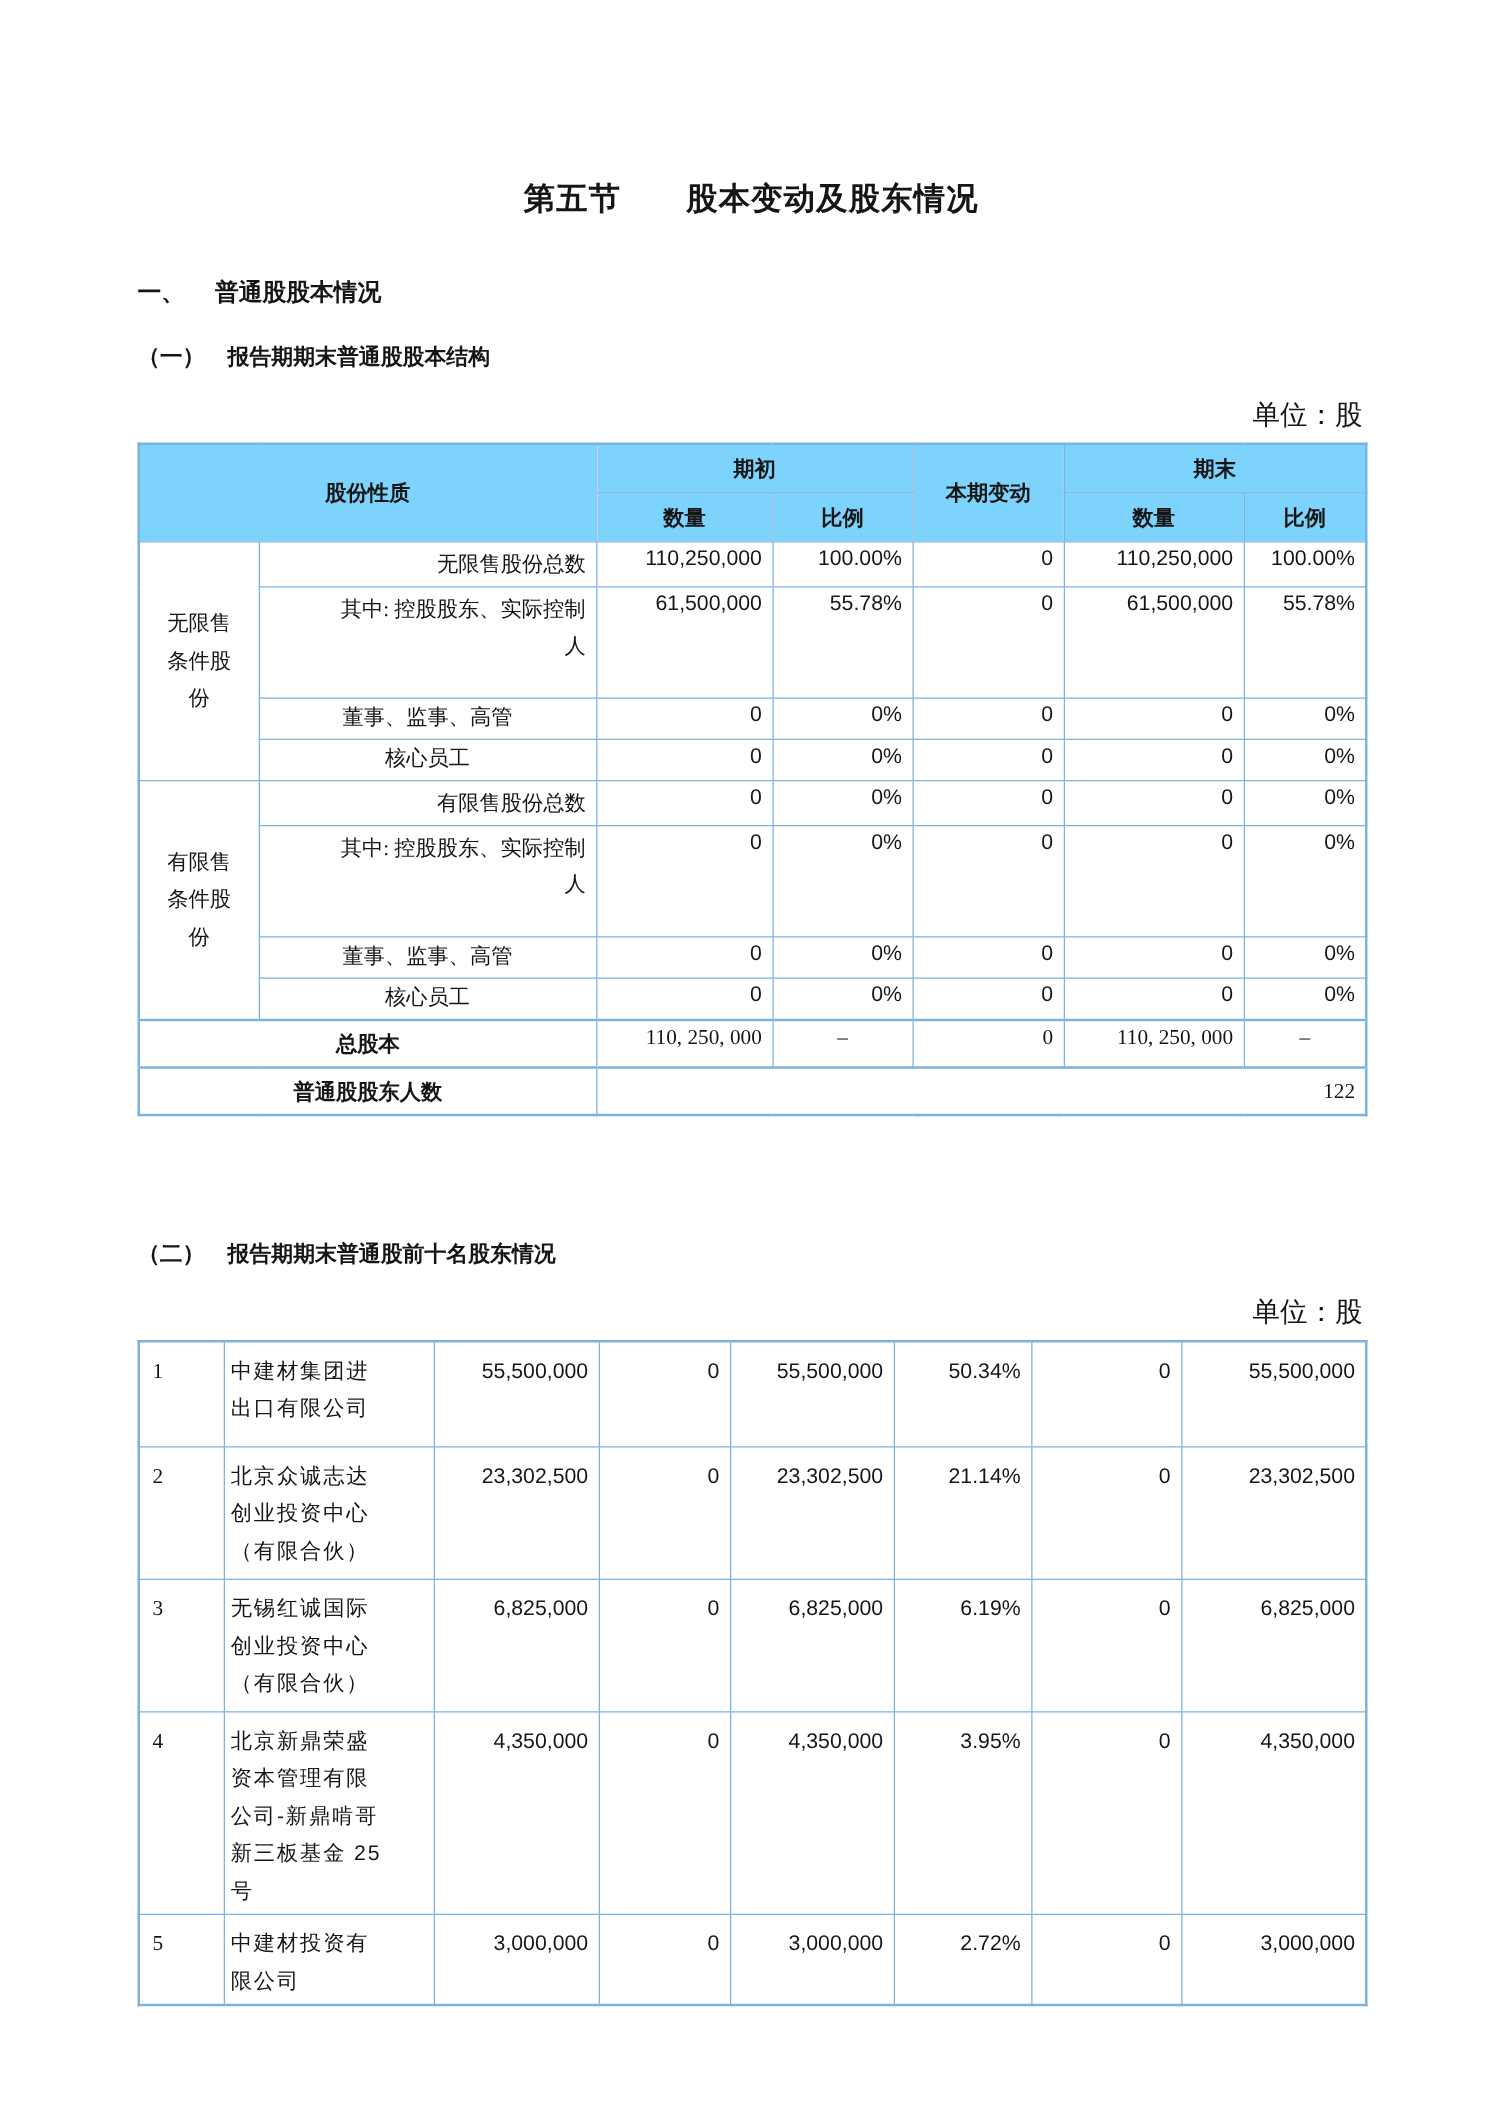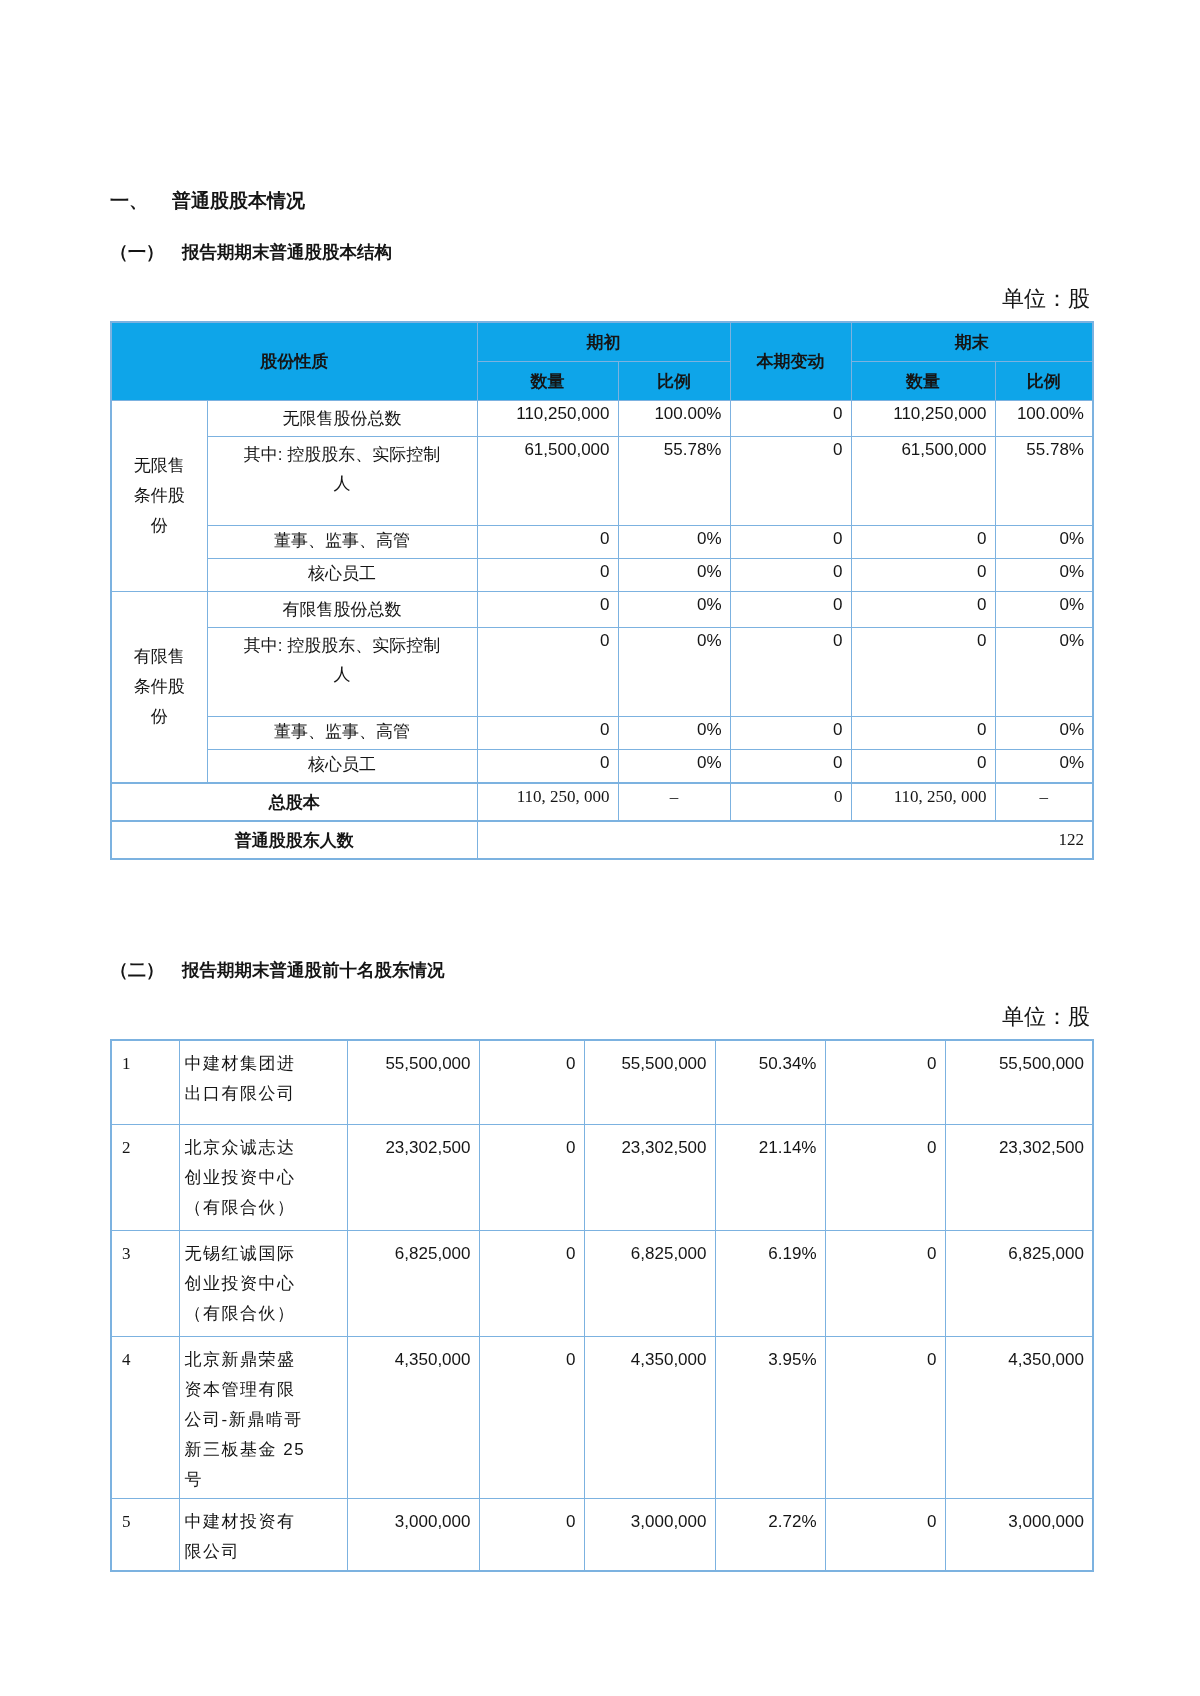--- a/index.html
+++ b/index.html
@@ -54,37 +54,37 @@
     border: 2px solid #7cb2e0;
   }
   th, td {
     border: 1px solid #7cb2e0;
     font-size: 17px;
     padding: 3px 8px;
     vertical-align: top;
     overflow: hidden;
   }
   th {
-    background: #0ea5e9;
+    background: #7dd3fc;
     font-weight: bold;
     vertical-align: middle;
     padding: 4px 4px;
   }
   .t1 tr.hrow th { height: 30px; }
   .t1 td { height: 26px; }
   .t1 td.tall { height: 82px; }
   .group-cell {
     text-align: center;
     vertical-align: middle !important;
     white-space: pre-line;
     line-height: 30px;
     padding: 2px 2px;
     margin-top: 40px;
   }
-  .name-left { text-align: center; white-space: pre-line; line-height: 29px; }
+  .name-left { text-align: right; white-space: pre-line; line-height: 29px; font-family: Liberation Serif, serif; }
   .name-center { text-align: center; }
   .num { text-align: right; font-variant-numeric: tabular-nums; }
   .dash { text-align: center; }
   .serif { font-family: Liberation Serif, serif; }
   .total-label { text-align: center; font-weight: bold; vertical-align: middle !important; }
   tr.total-row td { border-top: 2px solid #7cb2e0; height: 30px; }
   tr.holders-row td { border-top: 2px solid #7cb2e0; height: 30px; vertical-align: middle !important; }
 
   .t2 { margin-top: 6px; }
   .t2 th { height: auto; padding: 10px 6px; line-height: 32px; }
@@ -94,20 +94,21 @@
   .t2 td.h80 { height: 72px; }
   .t2 td.h100 { height: 94px; }
   .t2 td.h155 { height: 148px; }
   .t2 td.h64 { height: 58px; }
 </style>
 </head>
 <body>
 
 <div class="content">
 
+  <div class="doc-title">第五节　　股本变动及股东情况</div>
 
   <div class="h1-row">
     <span class="h-num">一、</span>
     <span>普通股股本情况</span>
   </div>
 
   <div class="h2-row">
     <span class="h-num">（一）</span>
     <span>报告期期末普通股股本结构</span>
   </div>

